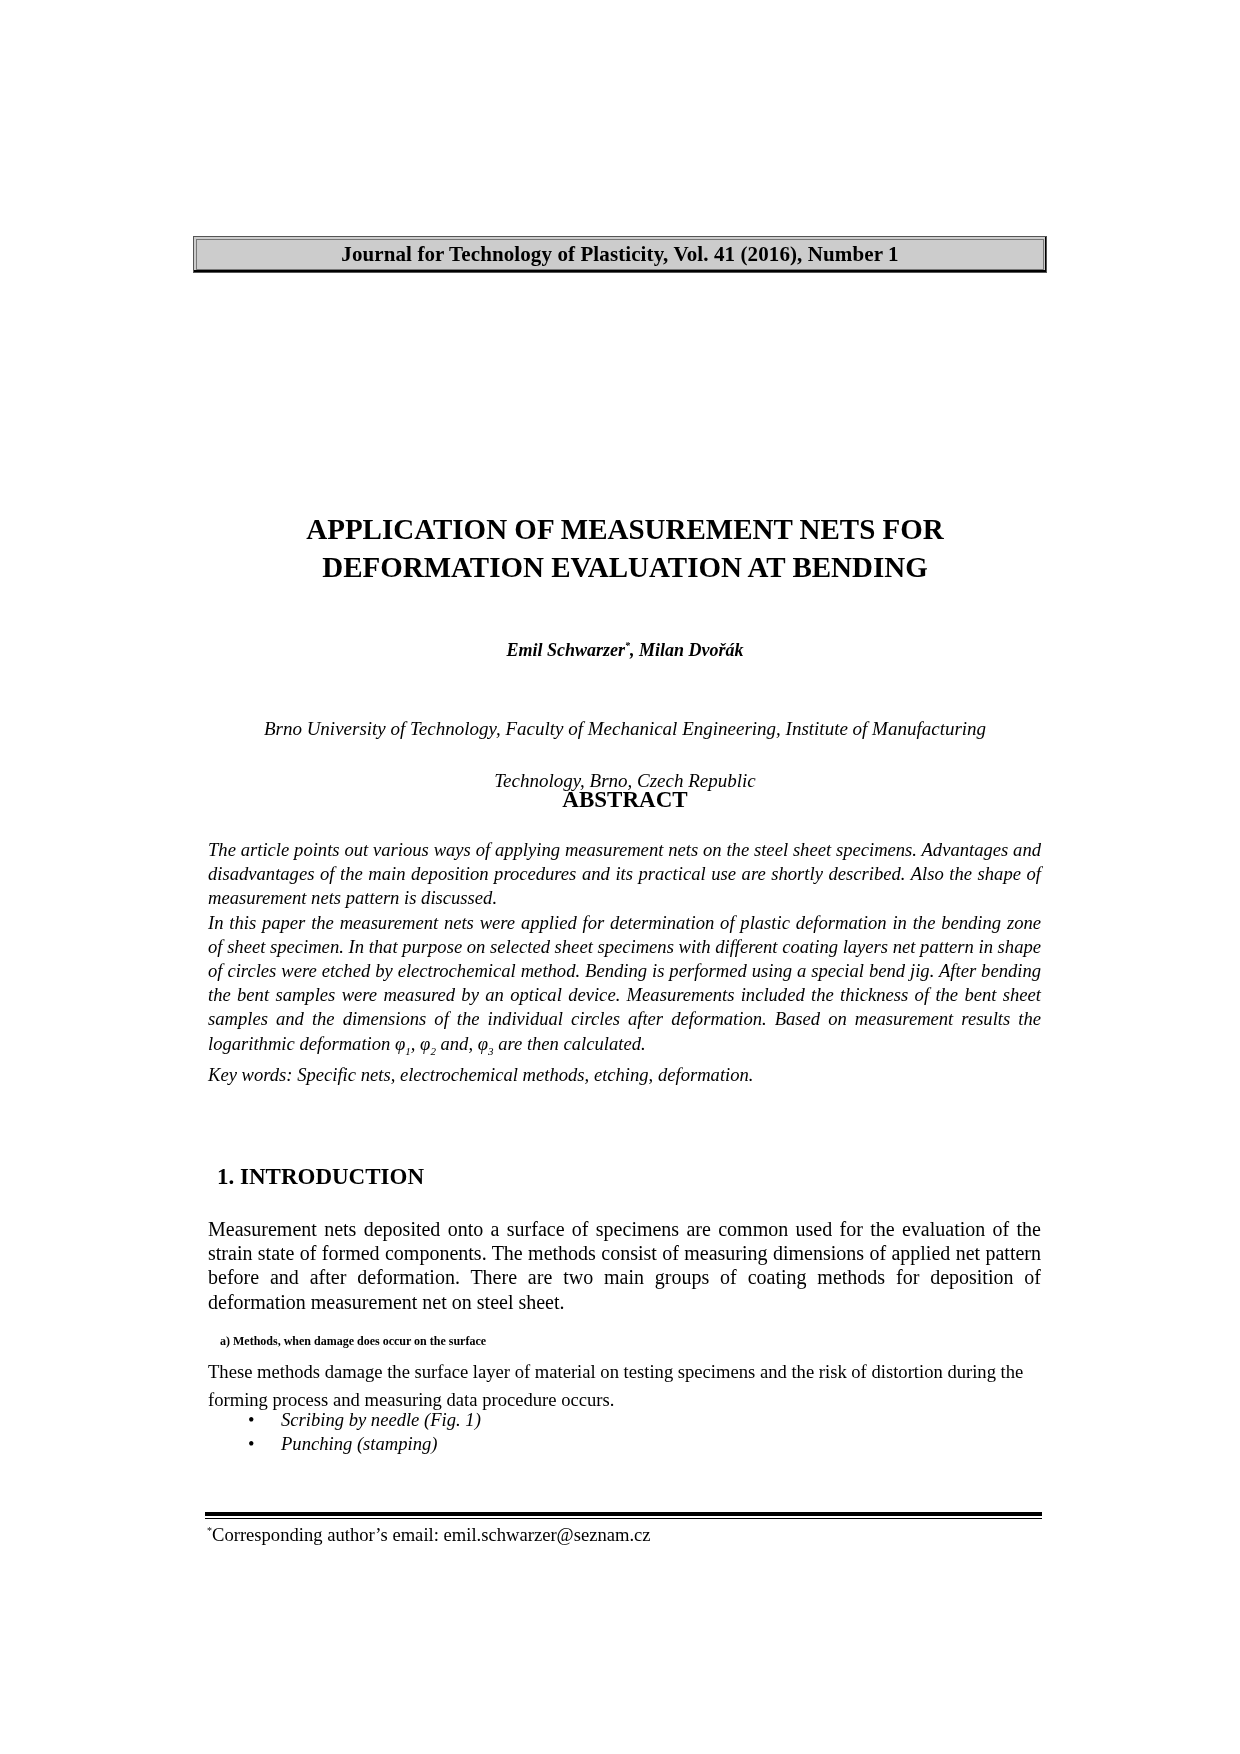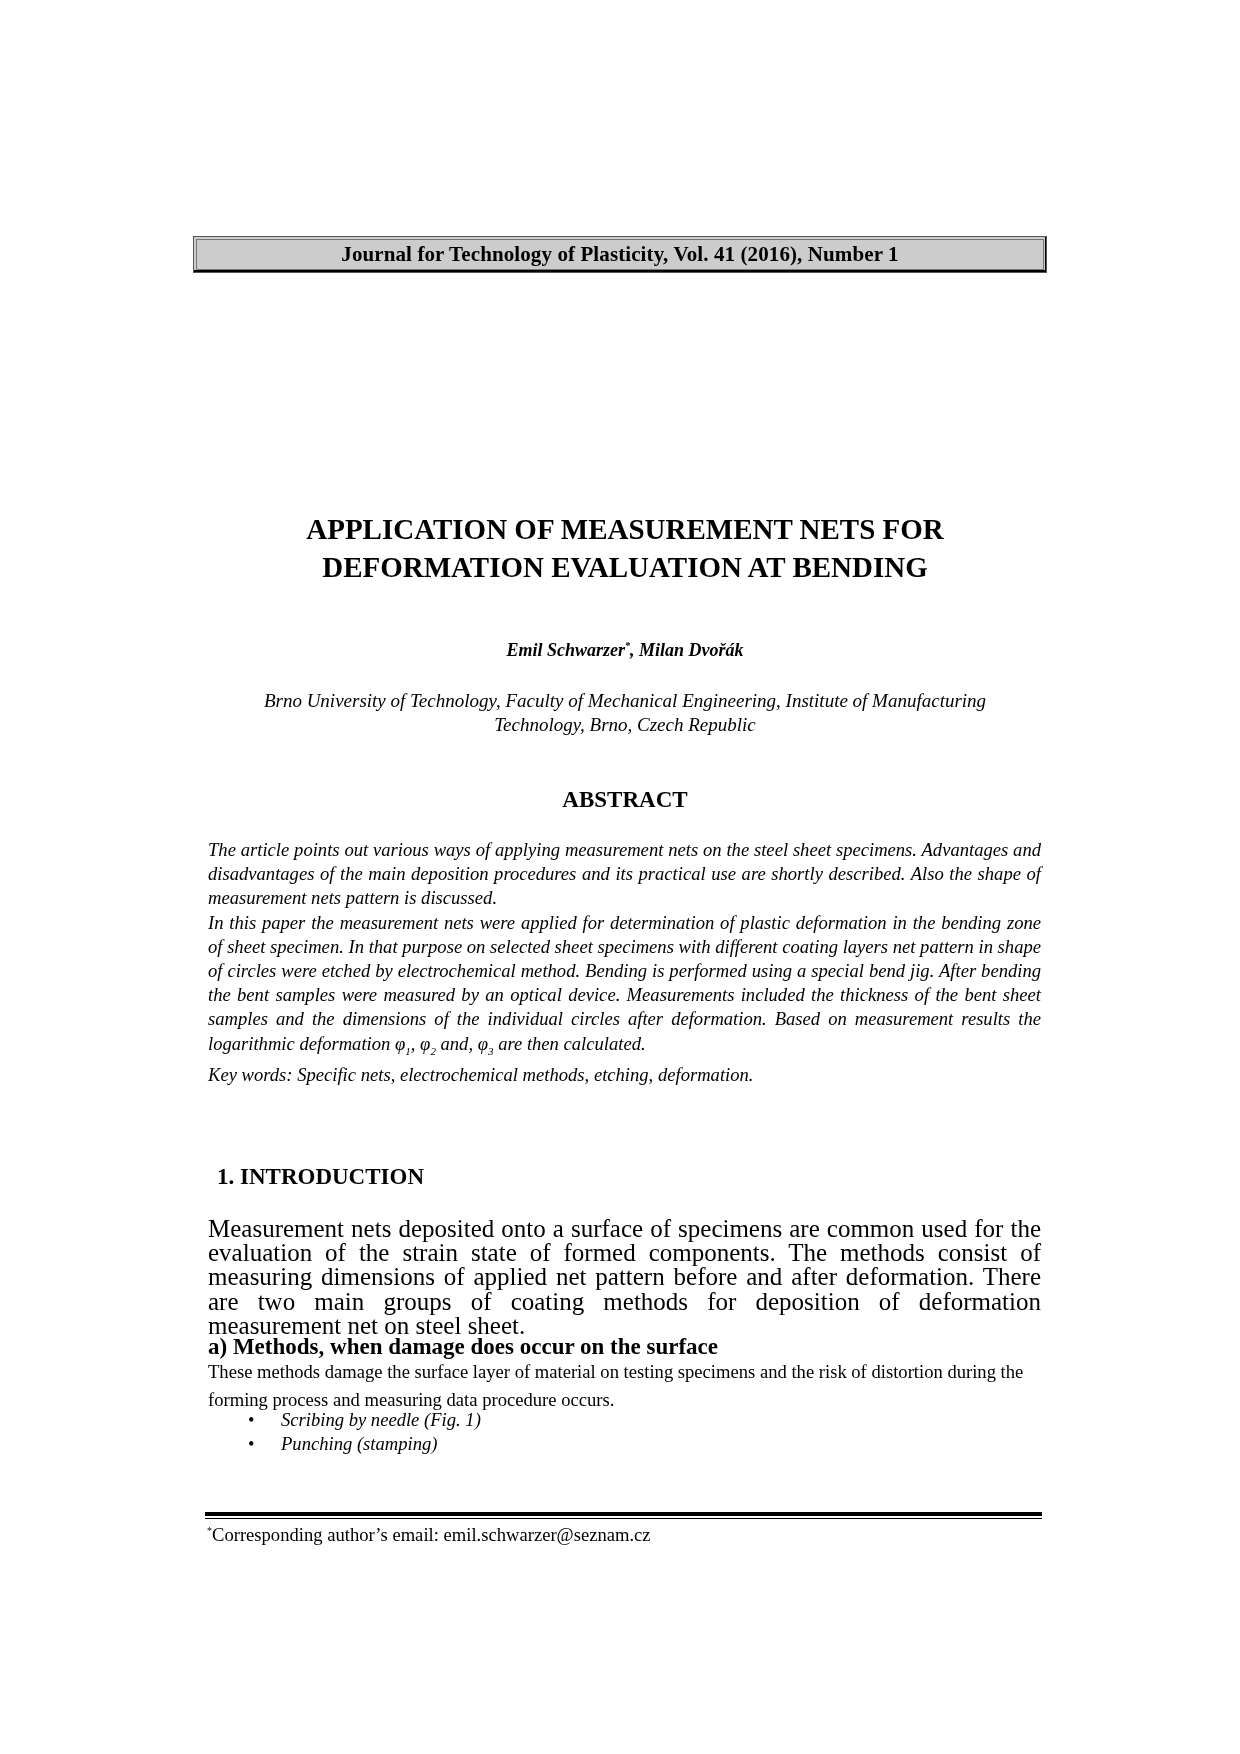--- a/index.html
+++ b/index.html
@@ -27,21 +27,21 @@
   .authors {
     position: absolute; left: 200px; top: 640px; width: 850px;
     text-align: center; font-style: italic; font-weight: bold; font-size: 18px;
   }
   .authors sup { font-size: 10px; }
 
   .affil {
     position: absolute; left: 200px; top: 689px; width: 850px;
     text-align: center; font-style: italic; font-size: 19px; line-height: 24px;
   }
-  .affil span { display: block; }
+  .affil span { display: block; margin-top: 28px; }
 
   .abstract-heading {
     position: absolute; left: 200px; top: 787px; width: 850px;
     text-align: center; font-weight: bold; font-size: 23px;
   }
 
   .abstract-body {
     position: absolute; left: 208px; top: 838px; width: 833px;
     font-style: italic; font-size: 18.6px; line-height: 24.2px;
     text-align: justify;
@@ -50,27 +50,27 @@
   .abstract-body sub { font-size: 11px; }
   .kw-label { font-weight: normal; }
 
   .section-heading {
     position: absolute; left: 217px; top: 1164px;
     font-weight: bold; font-size: 23px;
   }
 
   .intro-para {
     position: absolute; left: 208px; top: 1217px; width: 833px;
-    font-size: 25px; line-height: 24.2px; text-align: justify;
+    font-size: 20px; line-height: 24.2px; text-align: justify;
   }
   .intro-para p { margin: 0; }
 
   .subhead {
-    position: absolute; left: 208px; top: 1334px;
-    font-weight: bold; font-size: 23px;
+    position: absolute; left: 220px; top: 1334px;
+    font-weight: bold; font-size: 12px;
   }
   .sub-para {
     position: absolute; left: 208px; top: 1358px; width: 833px;
     font-size: 18.6px; line-height: 28px;
   }
   .bullets {
     position: absolute; left: 208px; top: 1408px; margin: 0; padding: 0; list-style: none;
     font-size: 18.6px; line-height: 24.2px; font-style: italic;
   }
   .bullets li { position: relative; padding-left: 73px; }

